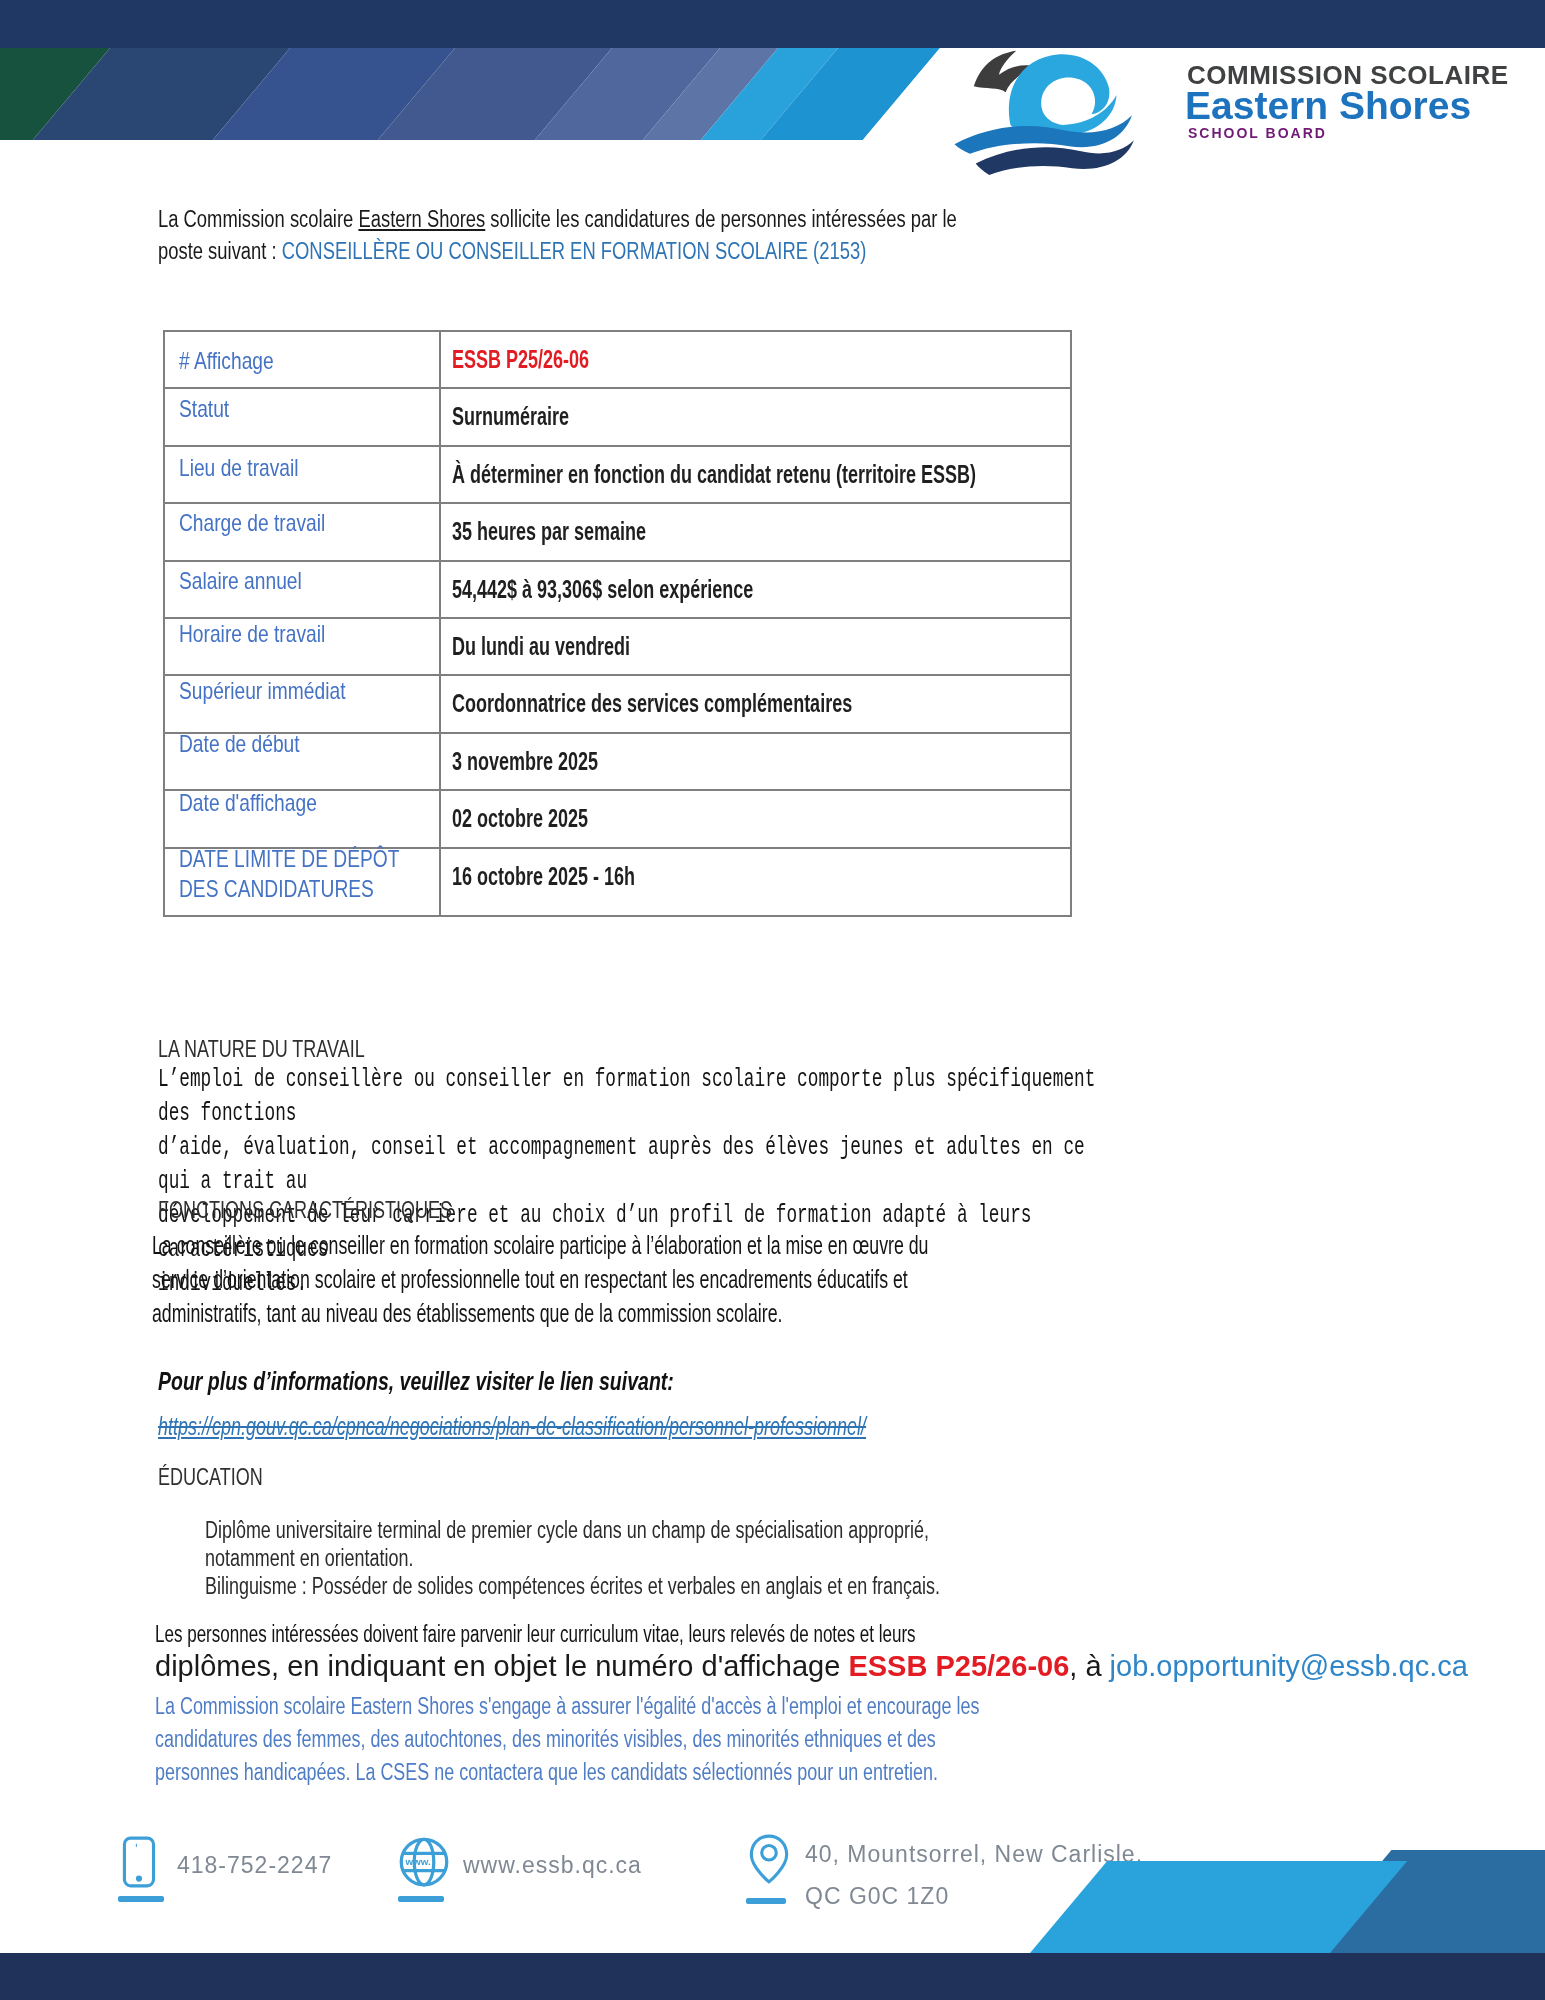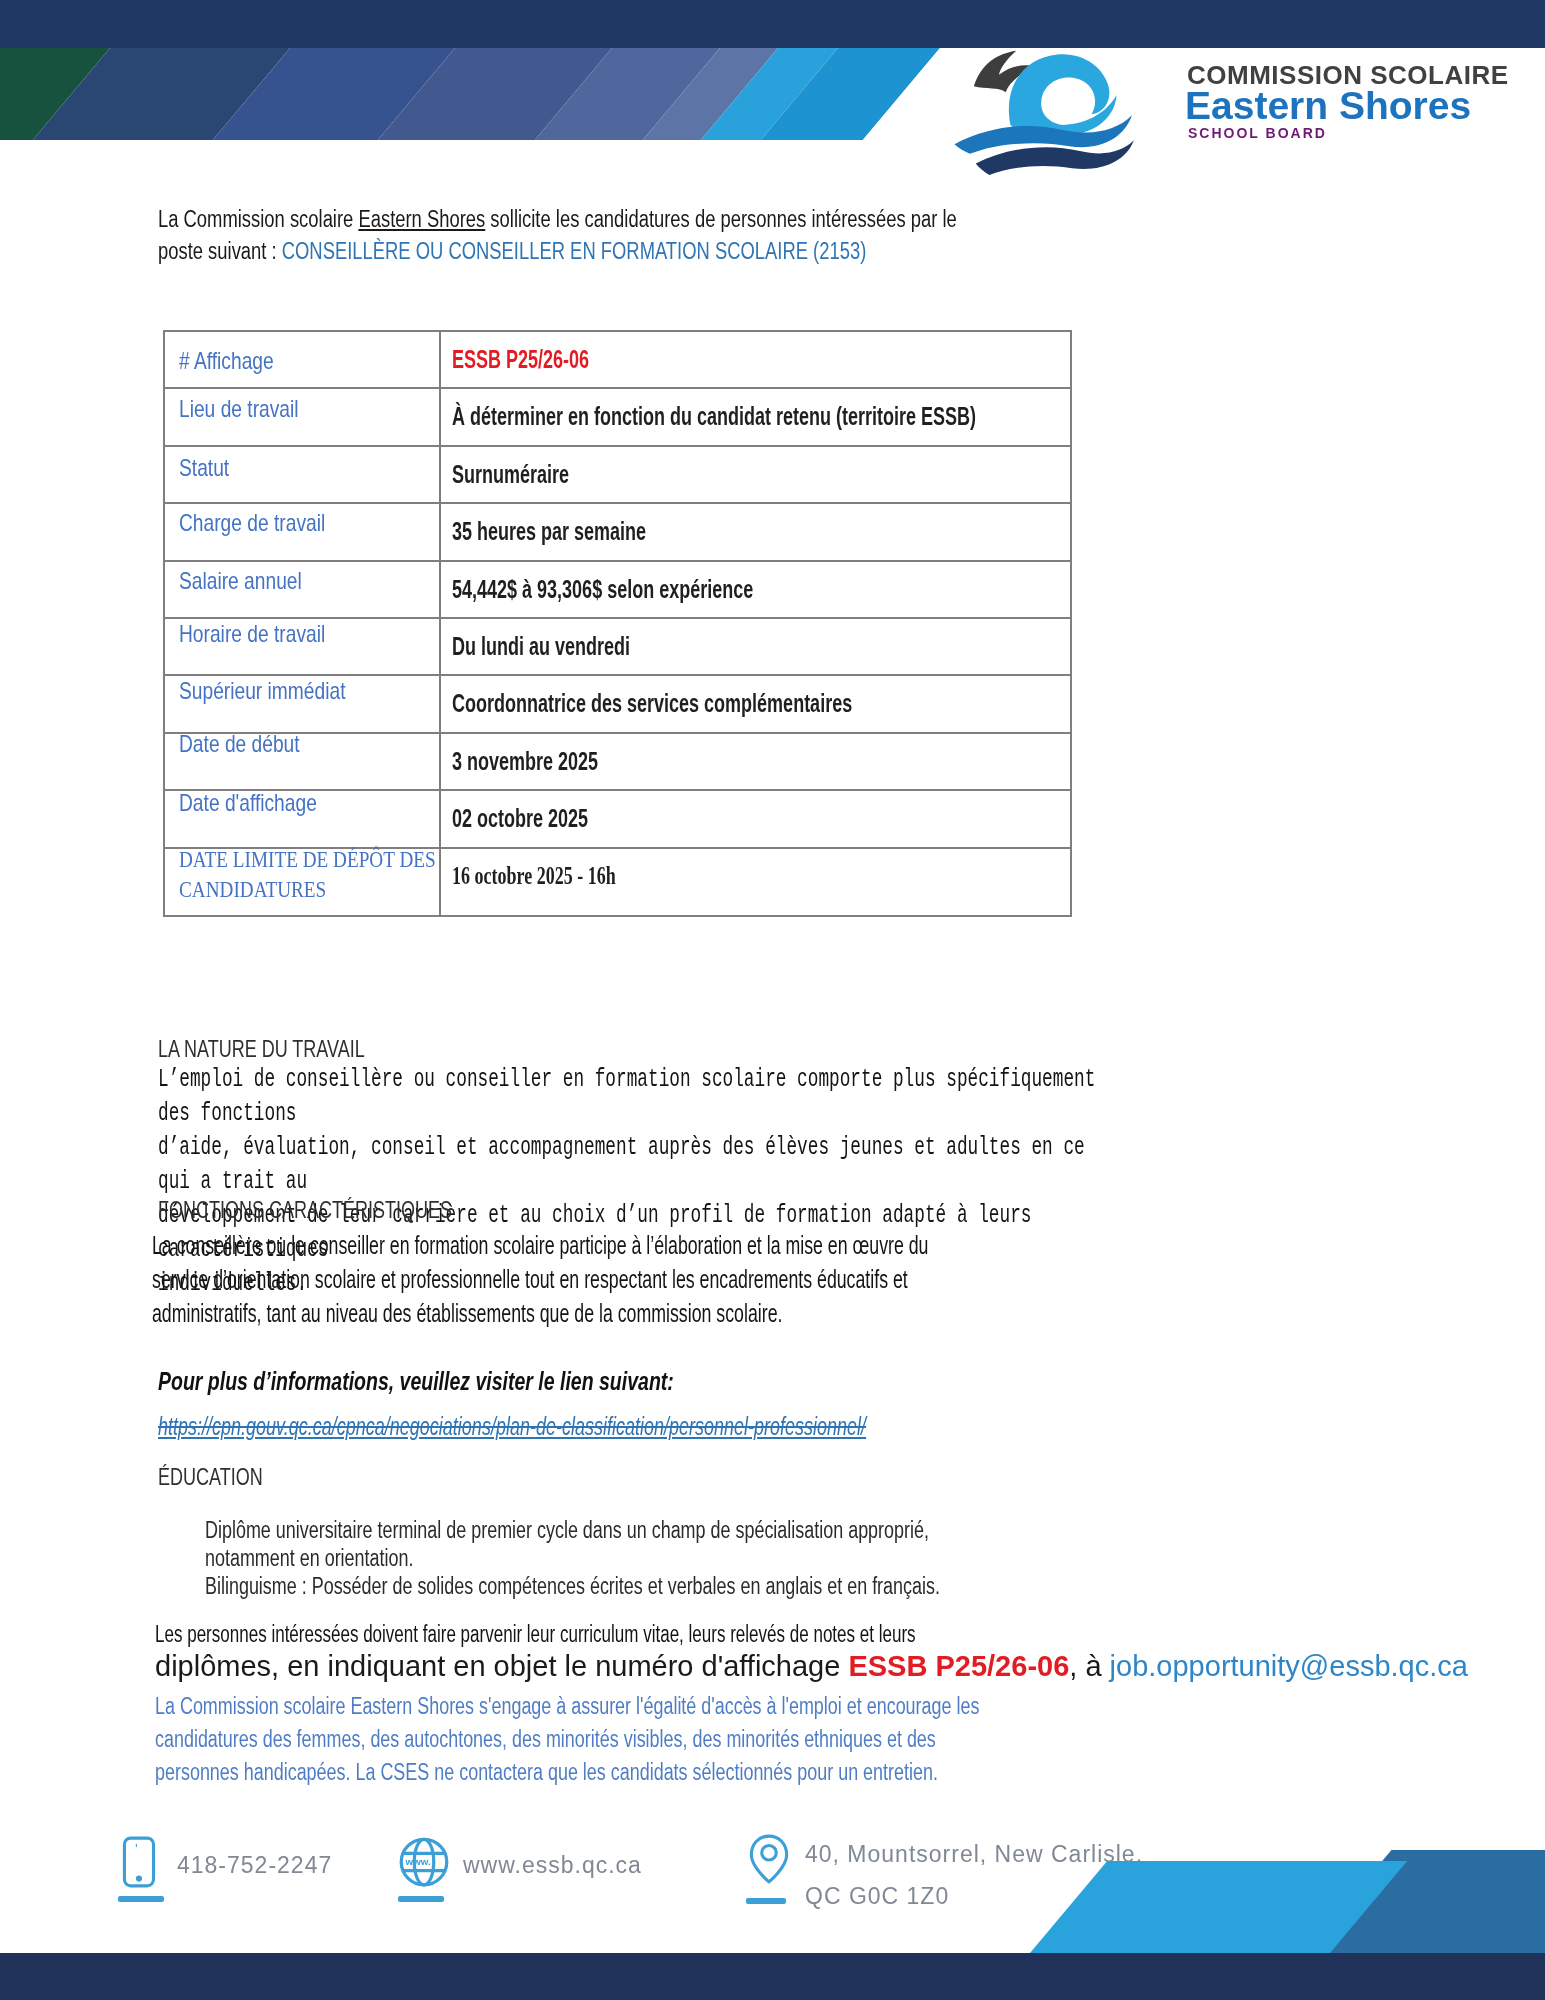--- a/index.html
+++ b/index.html
@@ -30,21 +30,21 @@
   .intro .cx{white-space:nowrap;}
   .u{text-decoration:underline;}
   .jobtitle{color:#2e74b5;}
 
   
   .jobtable{left:163px;top:330px;width:905px;border:2px solid #7f7f7f;background:#fff;}
   .vline{position:absolute;left:274px;top:0;bottom:0;width:2px;background:#7f7f7f;}
   .rows{position:relative;}
   .trow{position:relative;height:55.4px;border-top:2px solid #7f7f7f;}
   .trow:first-child{border-top:none;padding-left:32px;}
-  .trow.last{height:66px;font-family:Liberation Serif, serif;}
+  .trow.last{height:66px;}
   .tlabel{position:absolute;left:14px;width:330px;font-size:24px;color:#4472c4;
           transform:scaleX(0.8);transform-origin:0 0;line-height:30px;z-index:2;}
   .tvalue{position:absolute;left:287px;top:13px;width:860px;font-size:25px;font-weight:bold;color:#1f1f1f;
           transform:scaleX(0.72);transform-origin:0 0;white-space:nowrap;}
   .tvalue.red{color:#e31b23;}
   .trow:nth-child(1) .tlabel{top:14px}
   .trow:nth-child(2) .tlabel{top:5px}
   .trow:nth-child(3) .tlabel{top:6px}
   .trow:nth-child(4) .tlabel{top:4px}
   .trow:nth-child(5) .tlabel{top:4px}
@@ -112,26 +112,26 @@
     </span>
   </div>
 
   <div class="abs jobtable">
     <div class="rows">
         <div class="trow">
           <span class="tlabel"># Affichage</span>
           <span class="tvalue red">ESSB P25/26-06</span>
         </div>
         <div class="trow">
+          <span class="tlabel">Statut</span>
+          <span class="tvalue">Surnuméraire</span>
+        </div>
+        <div class="trow">
           <span class="tlabel">Lieu de travail</span>
           <span class="tvalue">À déterminer en fonction du candidat retenu (territoire ESSB)</span>
-        </div>
-        <div class="trow">
-          <span class="tlabel">Statut</span>
-          <span class="tvalue">Surnuméraire</span>
         </div>
         <div class="trow">
           <span class="tlabel">Charge de travail</span>
           <span class="tvalue">35 heures par semaine</span>
         </div>
         <div class="trow">
           <span class="tlabel">Salaire annuel</span>
           <span class="tvalue">54,442$ à 93,306$ selon expérience</span>
         </div>
         <div class="trow">

